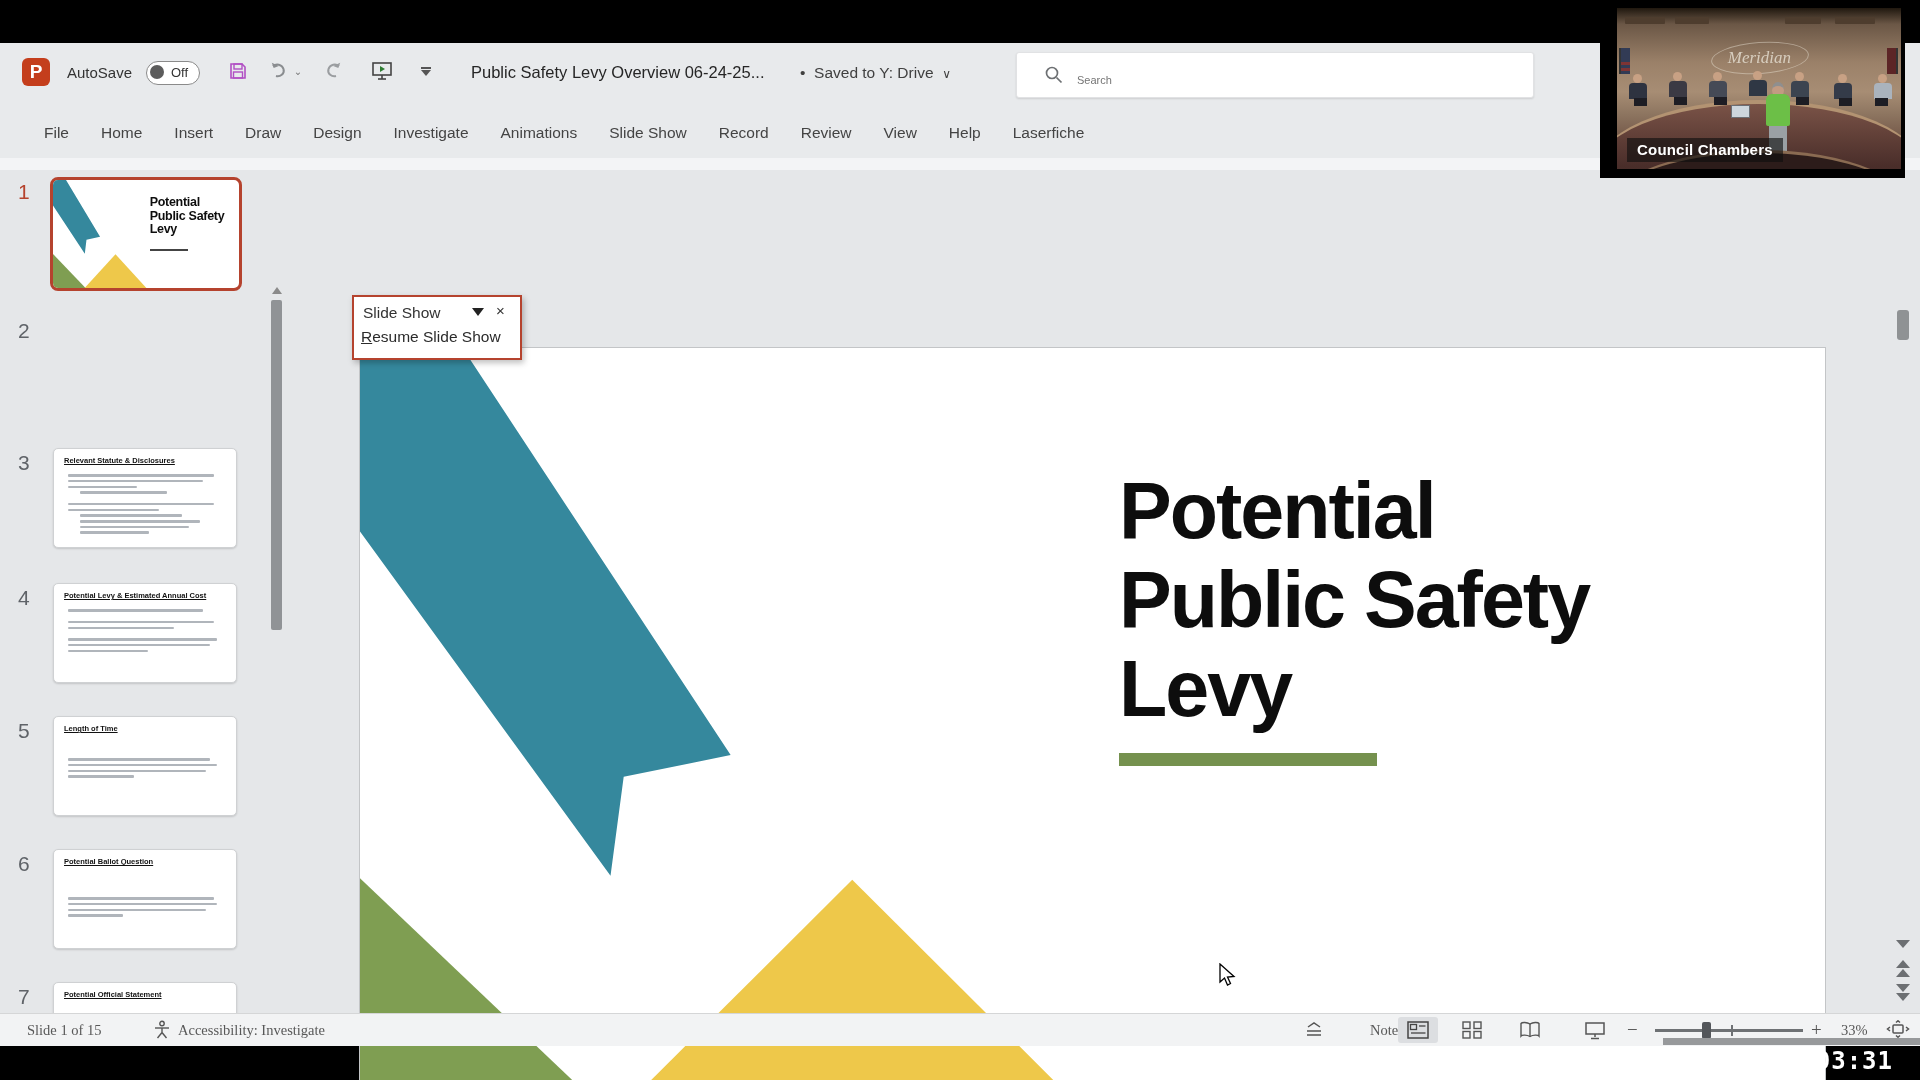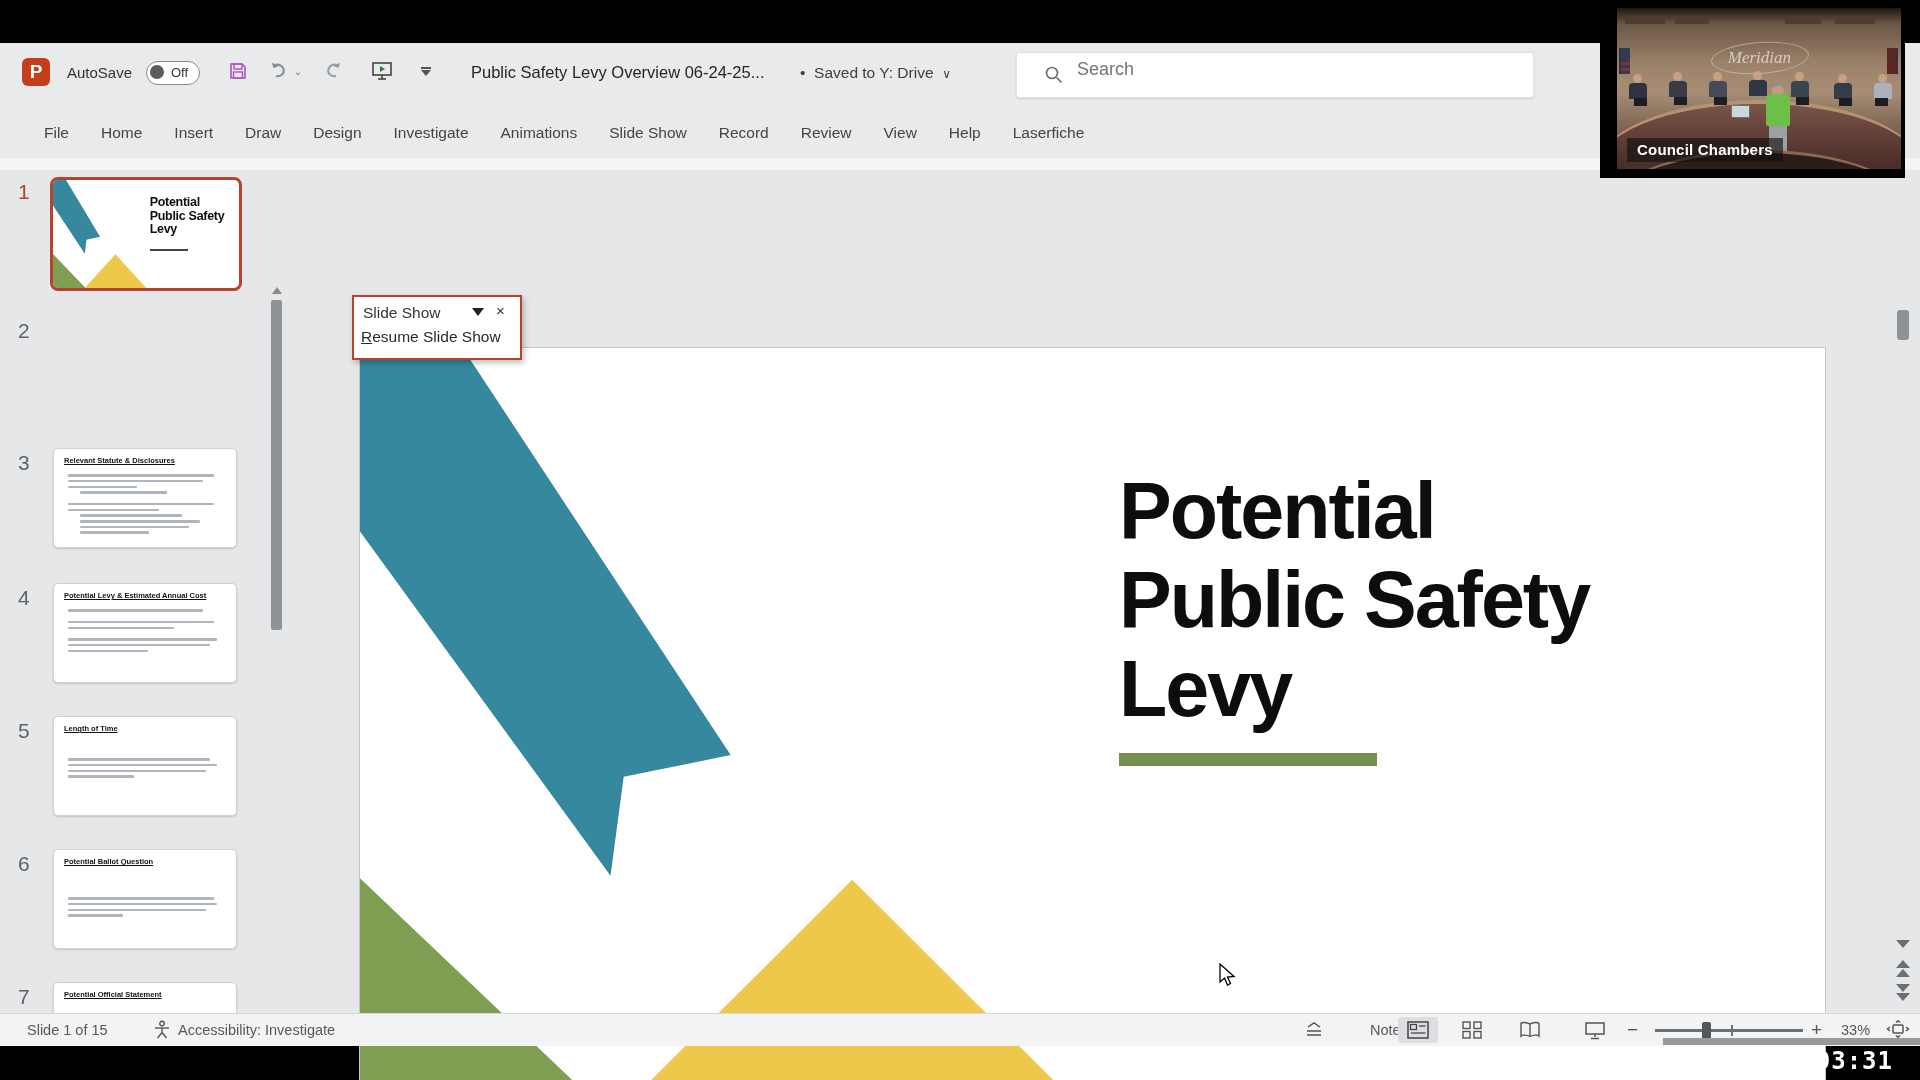--- a/index.html
+++ b/index.html
@@ -16,22 +16,22 @@
   .toggle{position:absolute;left:146px;top:18px;width:52px;height:22px;border:1px solid #8a8a8a;
           border-radius:12px;background:#fff;}
   .toggle .knob{position:absolute;left:3px;top:3px;width:14px;height:14px;border-radius:50%;background:#5c5c5c;}
   .toggle .state{position:absolute;left:24px;top:3px;font-size:13px;color:#333;}
   .qicon{position:absolute;top:16px;width:24px;height:24px;display:flex;align-items:center;justify-content:center;}
   .chev-small{font-size:10px;color:#777;}
   .doc-title{position:absolute;left:471px;top:20px;font-size:16.5px;color:#262626;white-space:nowrap;}
   .save-status{position:absolute;left:800px;top:21px;font-size:15.5px;color:#404040;white-space:nowrap;}
   .search-box{position:absolute;left:1016px;top:9px;width:516px;height:44px;background:#fff;
               border:1px solid #e1e2e4;border-radius:3px;box-shadow:0 1px 2px rgba(0,0,0,.12);}
-  .search-box input{position:absolute;left:58px;top:5px;width:420px;border:0;outline:none;
-              font-size:18px;color:#0f172a;font-family:"Liberation Sans",sans-serif;background:transparent;}
+  .search-box input{position:absolute;left:58px;top:20px;width:420px;border:0;outline:none;
+              font-size:11px;color:#0f172a;font-family:"Liberation Sans",sans-serif;background:transparent;}
   .search-glyph{position:absolute;left:26px;top:11px;}
 
   
   .menubar{position:absolute;left:28px;top:65px;height:50px;display:flex;align-items:center;}
   .menu-item{padding:0 16px;font-size:15.5px;color:#444;white-space:nowrap;}
   .ribbon-strip{position:absolute;left:0;top:115px;width:1920px;height:12px;background:#f3f4f6;
                 border-bottom:1px solid #d9dadb;}
 
   
   .workspace{position:absolute;left:0;top:127px;width:1920px;height:843px;background:#e5e7e9;}
@@ -87,21 +87,21 @@
 
   
   .mscroll-thumb{position:absolute;left:1897px;top:140px;width:12px;height:30px;background:#8f9294;border-radius:3px;}
   .nav-tri{width:0;height:0;border-left:7px solid transparent;border-right:7px solid transparent;}
   .tri-dn{border-top:8px solid #6c6f72;}
   .tri-up{border-bottom:8px solid #6c6f72;}
 
   
   .statusbar{position:absolute;left:0;top:970px;width:1920px;height:32px;background:#f2f3f4;
              border-top:1px solid #d5d6d7;font-size:14.5px;color:#585858;}
-  .sb{position:absolute;top:0;height:32px;display:flex;align-items:center;}
+  .sb{position:absolute;top:0;height:32px;display:flex;align-items:center;font-family:Liberation Serif, serif;}
   .viewbtn{position:absolute;top:3px;width:40px;height:26px;border-radius:3px;display:flex;
            align-items:center;justify-content:center;}
   .viewbtn.active{background:#dcdee1;}
   .ztrack{position:absolute;left:1655px;top:15px;width:148px;height:3px;background:#6e7174;}
   .ztick{position:absolute;left:1731px;top:11px;width:2px;height:11px;background:#6e7174;}
   .zhandle{position:absolute;left:1702px;top:8px;width:9px;height:17px;background:#53565a;border-radius:2px;}
 
   
   .video{position:absolute;left:1600px;top:0;width:305px;height:178px;background:#000;z-index:60;}
   .room{position:absolute;left:17px;top:8px;right:4px;bottom:9px;overflow:hidden;

